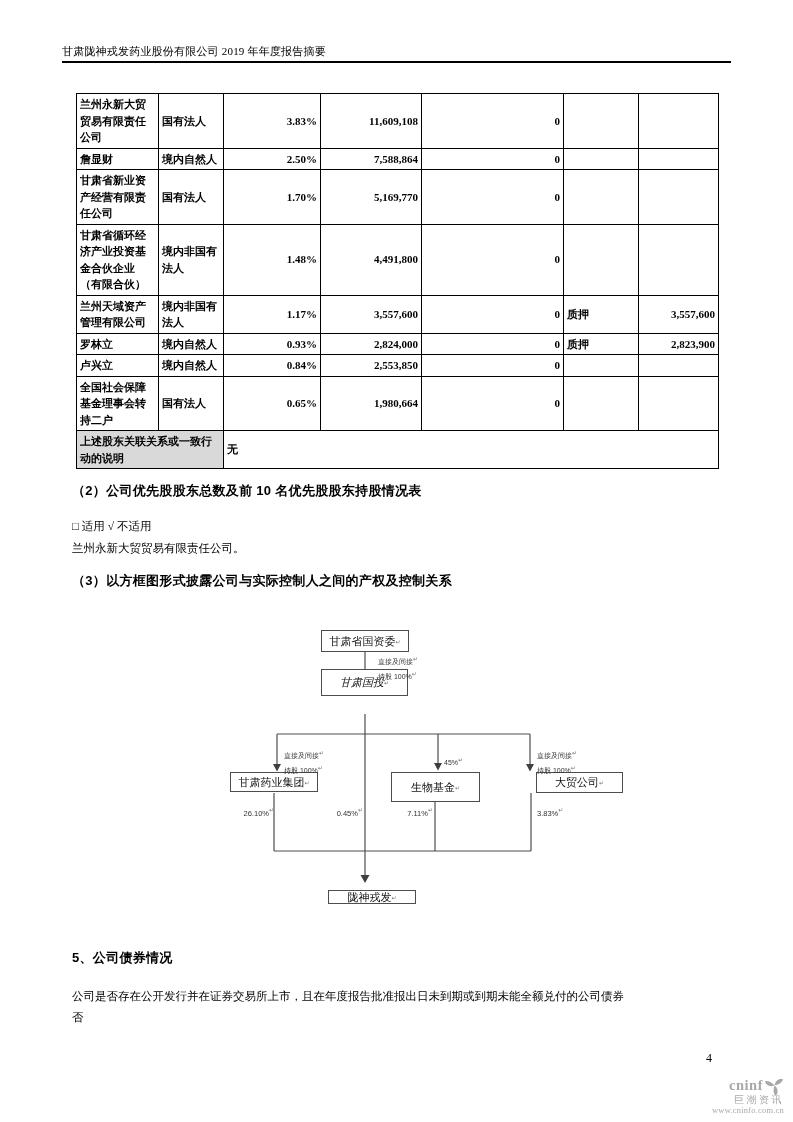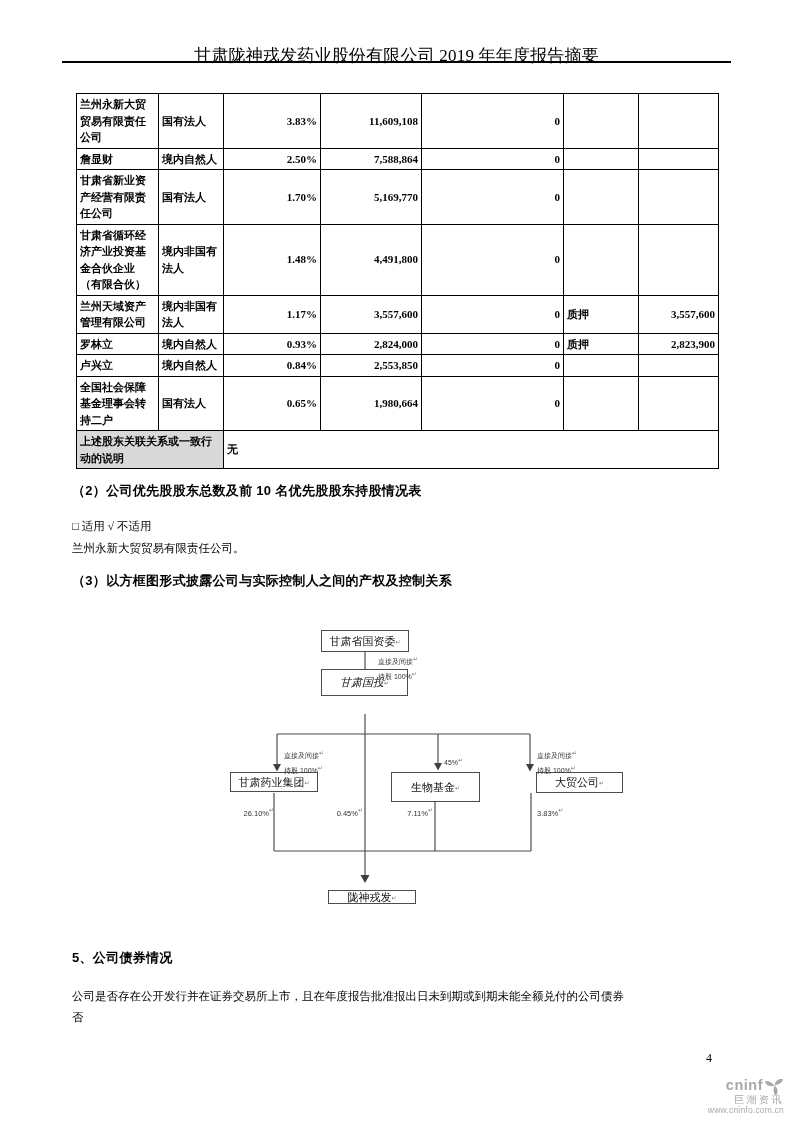--- a/index.html
+++ b/index.html
@@ -2,41 +2,41 @@
 <html><head>
 <meta charset="utf-8">
 <style>
   * { margin:0; padding:0; box-sizing:border-box; }
   html,body { background:#ffffff; }
   .page {
     position:relative; width:793px; height:1122px; background:#ffffff;
     font-family:"Liberation Serif","DejaVu Serif",serif; color:#000;
     overflow:hidden; margin:0 auto;
   }
-  .doc-header { position:absolute; top:44px; left:62px; right:62px; text-align:center; font-size:17px; letter-spacing:.2px; }
+  .doc-header { position:absolute; top:44px; left:62px; right:62px; text-align:left; font-size:11px; letter-spacing:.2px; }
   .header-rule { position:absolute; top:61px; left:62px; right:62px; border-top:2px solid #000; }
 
   .sh-table { position:absolute; top:93px; left:76px; width:642px; border-collapse:collapse; table-layout:fixed; font-size:11px; border:1.5px solid #000; }
   .sh-table td { border:1px solid #000; padding:2px 3px; line-height:1.5; vertical-align:middle; word-break:break-all;font-weight:bold; }
   .sh-table td.num { text-align:right; }
   .sh-table td.note-label { background:#d9d9d9; }
 
   .heading { position:absolute; left:72px; font-family:"Liberation Sans","DejaVu Sans",sans-serif; font-weight:bold; font-size:13px; letter-spacing:.3px; white-space:nowrap; }
   .body-line { position:absolute; left:72px; font-size:11.5px; white-space:nowrap; }
 
   .diagram { position:absolute; left:172px; top:617px; width:460px; height:300px; font-family:"Liberation Sans","DejaVu Sans",sans-serif; color:#222; }
   .dg-lines { position:absolute; left:0; top:0; }
   .dg-box { position:absolute; background:#fff; border:1px solid #4d4d4d; display:flex; align-items:center; justify-content:center; font-size:11px; color:#111; white-space:nowrap; }
   .dg-small { position:absolute; font-size:7px; color:#333; line-height:12px; white-space:nowrap; }
   .dg-pct { position:absolute; top:189px; font-size:7.5px; color:#333; white-space:nowrap; }
   .dg-pct.r { text-align:right; width:38px; }
   .pmark { font-size:6px; color:#777; vertical-align:super; font-family:"DejaVu Sans",sans-serif; }
 
   .page-number { position:absolute; left:706px; top:1051px; font-size:12px; }
-  .cninf { position:absolute; right:9px; top:1076px; text-align:right; font-family:Liberation Sans, sans-serif; color:#a6a9ac; line-height:1.15; }
+  .cninf { position:absolute; right:9px; top:1076px; text-align:right; font-family:Liberation Serif, serif; color:#a6a9ac; line-height:1.15; }
   .cninf-brand-row { display:flex; align-items:center; justify-content:flex-end; gap:2px; }
   .cninf-brand { font-size:14.5px; font-weight:bold; letter-spacing:.5px; }
   .cninf-name { font-size:10px; letter-spacing:2.5px; margin-top:-1px; }
   .cninf-url { font-size:8.5px; letter-spacing:.2px; }
 </style>
 </head>
 <body>
 
 <div class="page">
 

